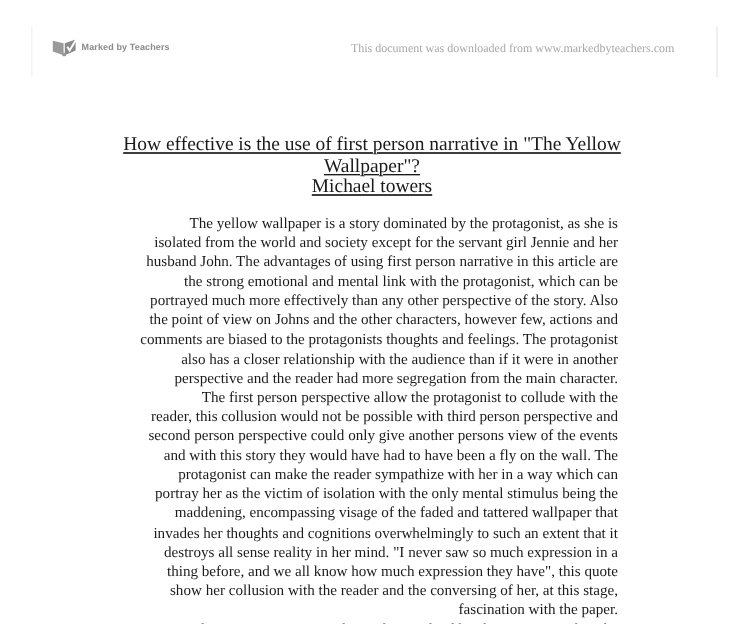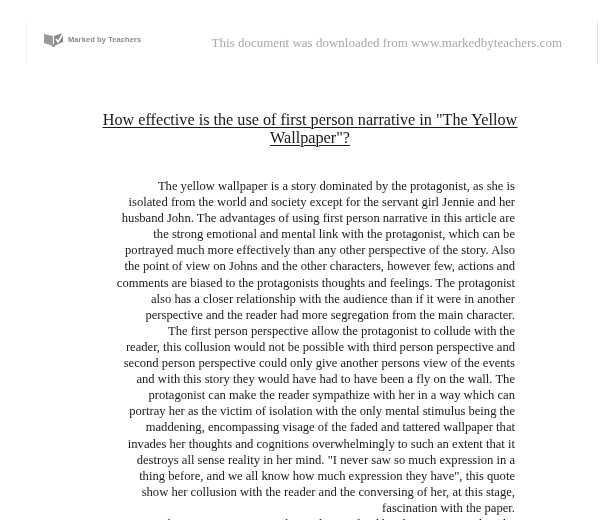--- a/index.html
+++ b/index.html
@@ -18,21 +18,21 @@
       display: flex; align-items: center; gap: 3px;
     }
     .logo svg { display: block; }
     .logo-text {
       font-family: "Liberation Sans", "DejaVu Sans", sans-serif;
       font-size: 7.5px; font-weight: bold; color: #8a8a8a; letter-spacing: 0.1px;
     }
     .download-note {
       position: absolute; right: 35px; top: 13px;
       font-family: "Liberation Serif", serif;
-      font-size: 13px; color: #a8a8a8;
+      font-size: 10px; color: #a8a8a8;
     }
     .title-block {
       position: absolute; left: 100px; width: 420px; top: 112px;
       text-align: center; font-size: 16.2px; line-height: 17.5px;
     }
     .title-block span { text-decoration: underline; text-decoration-thickness: 1px; text-underline-offset: 2px; }
     .title-block .line { display: block; }
     .body {
       position: absolute; left: 110px; width: 405px; top: 178px;
       font-size: 12.6px; line-height: 16.1px;
@@ -52,19 +52,20 @@
       <rect x="9" y="13" width="3" height="3" fill="#9a9a9a"></rect>
     </svg>
     <span class="logo-text">Marked by Teachers</span>
   </div>
   <div class="download-note">This document was downloaded from www.markedbyteachers.com</div>
 </div>
 
 <div class="title-block">
   <span class="line"><span>How effective is the use of first person narrative in "The Yellow</span></span>
   <span class="line"><span>Wallpaper"?</span></span>
+  <span class="line"><span>Michael towers</span></span>
 </div>
 
 <div class="body">
   <p class="para first">The yellow wallpaper is a story dominated by the protagonist, as she is isolated from the world and society except for the servant girl Jennie and her husband John. The advantages of using first person narrative in this article are the strong emotional and mental link with the protagonist, which can be portrayed much more effectively than any other perspective of the story. Also the point of view on Johns and the other characters, however few, actions and comments are biased to the protagonists thoughts and feelings. The protagonist also has a closer relationship with the audience than if it were in another perspective and the reader had more segregation from the main character.</p>
   <p class="para">The first person perspective allow the protagonist to collude with the reader, this collusion would not be possible with third person perspective and second person perspective could only give another persons view of the events and with this story they would have had to have been a fly on the wall. The protagonist can make the reader sympathize with her in a way which can portray her as the victim of isolation with the only mental stimulus being the maddening, encompassing visage of the faded and tattered wallpaper that invades her thoughts and cognitions overwhelmingly to such an extent that it destroys all sense reality in her mind. "I never saw so much expression in a thing before, and we all know how much expression they have", this quote show her collusion with the reader and the conversing of her, at this stage, fascination with the paper.</p>
   <p class="para">The protagonist can get the reader involved by sharing secrets that “he [John] hates to have me write a word” but she still secretly journalises the events until the last couple of days when she seems to be writing the events as the happen, as if part of her obsession is to document her discoveries of the encapsulating wallpaper that enthrals her.</p>
 </div>
 
 </body></html>

